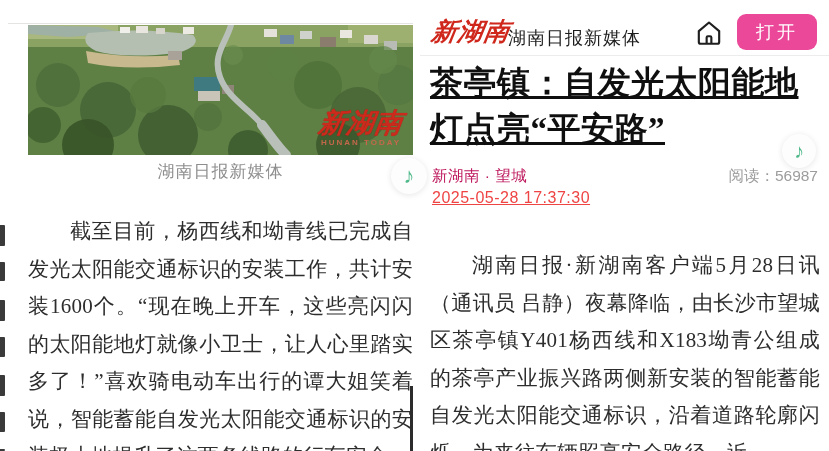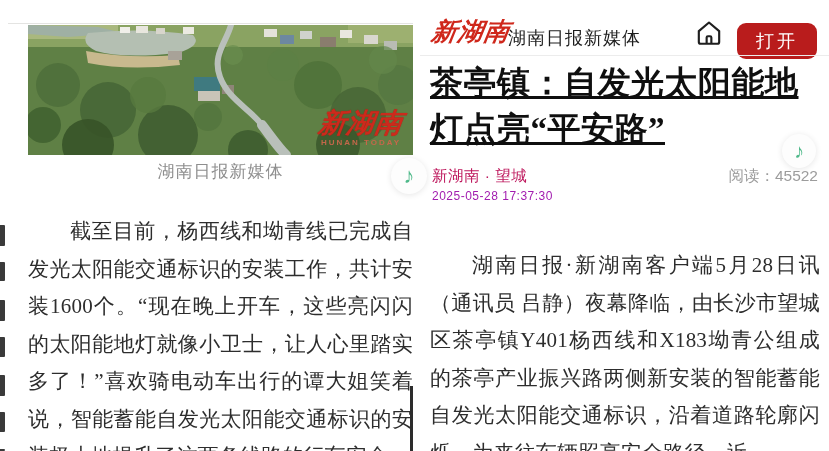--- a/index.html
+++ b/index.html
@@ -30,31 +30,31 @@
   
   .page-bar{position:absolute;left:410px;top:386px;width:3px;height:65px;background:#2c2c2c;}
   
   .hdr-line{position:absolute;left:420px;top:55px;width:409px;height:1px;background:#ececec;}
   .logo{position:absolute;left:432px;top:17px;font-family:"Liberation Serif","DejaVu Serif",serif;
         font-style:italic;font-weight:bold;font-size:25px;color:#cf271b;transform:skewX(-9deg);
         letter-spacing:1px;line-height:1.2;}
   .brand{position:absolute;left:508px;top:26px;font-size:18px;color:#1c1c1c;letter-spacing:1px;}
   .home-btn{position:absolute;left:693px;top:17px;width:32px;height:32px;display:flex;
             align-items:center;justify-content:center;cursor:pointer;}
-  .open-btn{position:absolute;left:737px;top:23px;width:80px;height:36px;border:none;border-radius:9px;
-            background:#b91c1c;color:#ffffff;font-size:18px;letter-spacing:3px;
+  .open-btn{position:absolute;left:737px;top:14px;width:80px;height:36px;border:none;border-radius:9px;
+            background:#ec4899;color:#ffffff;font-size:18px;letter-spacing:3px;
             display:flex;align-items:center;justify-content:center;cursor:pointer;
             font-family:"Liberation Sans","DejaVu Sans",sans-serif;}
   .title{position:absolute;left:430px;top:60px;width:380px;
          font-family:"Liberation Serif","DejaVu Serif",serif;font-weight:bold;
          font-size:33px;line-height:46px;color:#0f0f0f;letter-spacing:0.5px;text-decoration:underline;}
   .meta-source{position:absolute;left:432px;top:166px;font-size:15.5px;color:#be185d;letter-spacing:0.5px;}
   .meta-read{position:absolute;left:620px;top:166px;width:198px;text-align:right;
              font-size:15.5px;color:#9c9c9c;}
-  .meta-date{position:absolute;left:432px;top:189px;font-size:12px;color:#a21caf;letter-spacing:0.5px;}
+  .meta-date{position:absolute;left:432px;top:189px;font-size:16px;color:#ef4444;letter-spacing:0.5px;text-decoration:underline;}
 </style>
 </head>
 <body>
 
 <div class="screen">
 
   <div class="hairline-top"></div>
 
   <div class="sliver" style="top:225px;height:21px;"></div>
   <div class="sliver" style="top:262px;height:19px;"></div>
@@ -146,20 +146,20 @@
   <button class="open-btn">打开</button>
   <div class="hdr-line"></div>
 
   <h1 class="title" style="margin:0;">茶亭镇：自发光太阳能地灯点亮“平安路”</h1>
 
   <div class="audio-btn audio-right">
     <span class="note" style="font-size:20px;">♪</span>
   </div>
 
   <div class="meta-source">新湖南 · 望城</div>
-  <div class="meta-read">阅读：45522</div>
+  <div class="meta-read">阅读：56987</div>
   <div class="meta-date">2025-05-28 17:37:30</div>
 
   <div class="body-text body-right">
     <p>湖南日报·新湖南客户端5月28日讯（通讯员 吕静）夜幕降临，由长沙市望城区茶亭镇Y401杨西线和X183坳青公组成的茶亭产业振兴路两侧新安装的智能蓄能自发光太阳能交通标识，沿着道路轮廓闪烁，为来往车辆照亮安全路径。近</p>
   </div>
 
 </div>
 
 </body></html>

